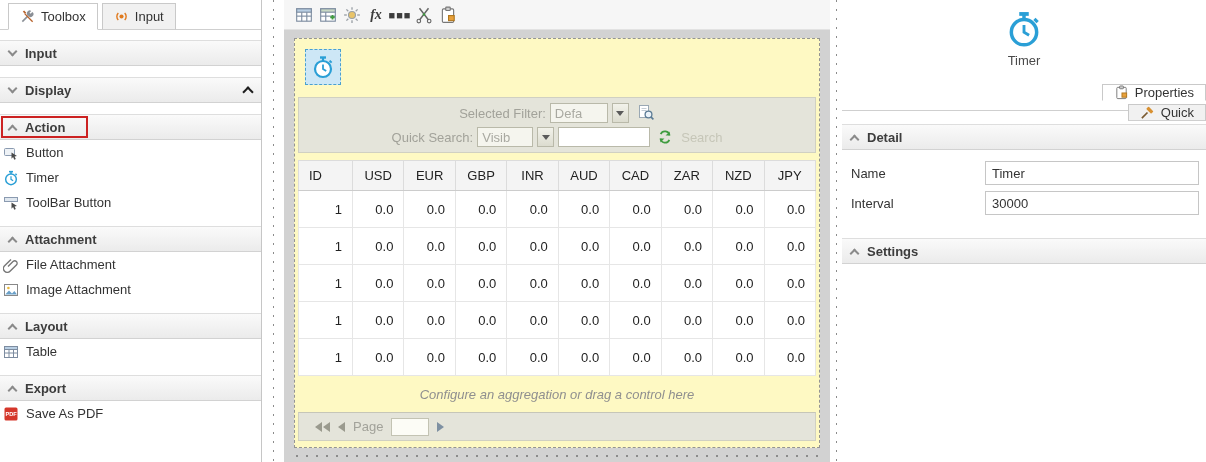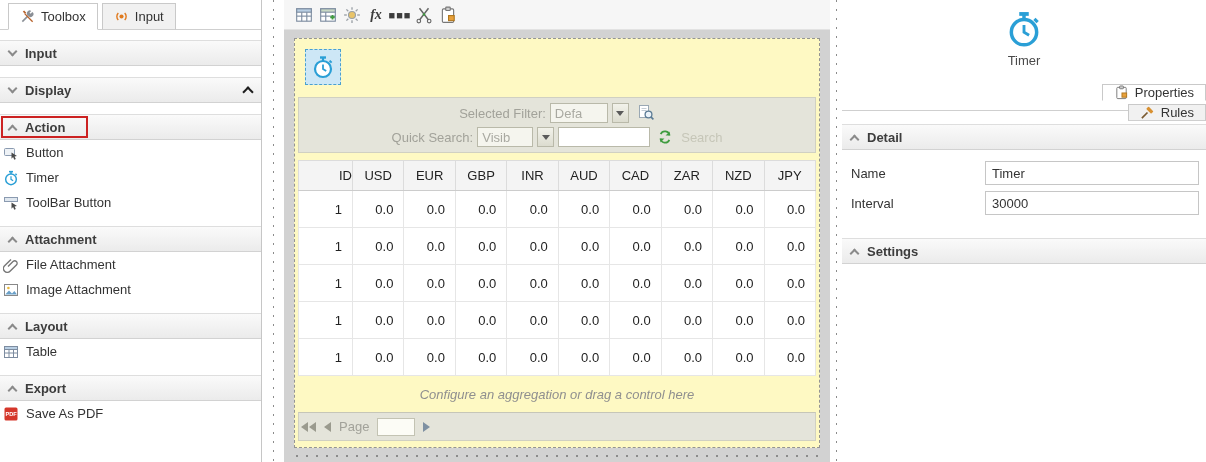--- a/index.html
+++ b/index.html
@@ -42,24 +42,24 @@
   .f-row { height:24px; display:flex; align-items:center; justify-content:center; gap:4px; }
   .f-label { color:#a2a29a; }
   .combo { height:20px; width:58px; background:#f5f5ee; border:1px solid #b9b9a9; color:#a9a9a1; padding:0 4px; display:flex; align-items:center; overflow:hidden; white-space:nowrap; }
   .dd-btn { width:17px; height:20px; background:linear-gradient(#f2f2ea,#dcdccf); border:1px solid #b9b9a9; display:flex; align-items:center; justify-content:center; cursor:default; }
   .dd-caret { width:0; height:0; border-left:4px solid transparent; border-right:4px solid transparent; border-top:5px solid #5a5a5a; }
   .qs-input { width:92px; height:20px; background:#fff; border:1px solid #b9b9a9; padding:0 4px; font:13px "Liberation Sans",sans-serif; }
   .search-lbl { color:#c6c6b8; margin-left:4px; }
 
   table.lv { width:100%; border-collapse:collapse; table-layout:fixed; margin-top:7px; }
   table.lv th { height:30px; background:#f4f4f4; border:1px solid #dcdcdc; border-bottom:1px solid #cccccc; font-weight:normal; color:#222; }
-  table.lv th:first-child { text-align:right; padding-left:10px; }
+  table.lv th:first-child { text-align:left; padding-left:10px; }
   table.lv td { height:37px; background:#fff; border:1px solid #e6e6e6; text-align:right; padding-right:10px; color:#222; }
   .agg-hint { height:36px; display:flex; align-items:center; justify-content:center; font-style:italic; color:#8f8f8f; }
-  .pager { height:29px; background:#e4e4da; border:1px solid #d0d0c2; border-top-color:#c6c6b8; display:flex; align-items:center; gap:8px; padding-left:2px; }
+  .pager { height:29px; background:#e4e4da; border:1px solid #d0d0c2; border-top-color:#c6c6b8; display:flex; align-items:center; gap:8px; padding-left:16px; }
   .tri-left { width:0; height:0; border-top:5px solid transparent; border-bottom:5px solid transparent; border-right:7px solid #9a9a8e; }
   .tri-right { width:0; height:0; border-top:5px solid transparent; border-bottom:5px solid transparent; border-left:7px solid #7e90a2; }
   .dbl { display:flex; gap:1px; cursor:default; }
   .pager-lbl { color:#a2a29a; }
   .page-box { width:38px; height:18px; background:#fcfcf6; border:1px solid #c3c3b3; font:12px "Liberation Sans",sans-serif; padding:0 3px; }
 
   
   .gutter { position:relative; background:#fff; }
   .gutter.gl { width:22px; } .gutter.gr { width:12px; }
   .gutter::after { content:""; position:absolute; top:0; bottom:0; left:50%; width:1px;
@@ -472,21 +472,21 @@
       </div>
       <div class="tab">
         <span class="icon">
           <svg width="15" height="15" viewBox="0 0 16 16">
             <path d="M2 14l6-6" stroke="#7a5a30" stroke-width="1.8"></path>
             <g transform="rotate(45 10.5 5.5)">
                 <rect x="6.8" y="3.7" width="7.4" height="3.6" rx="0.8" fill="#d89030"></rect>
               </g>
           </svg>
         </span>
-        <span>Rules</span>
+        <span>Quick</span>
       </div>
     </div>
 
     <div class="prop-header" style="margin-top:13px;">
       <span class="chev up"></span>
       <span>Detail</span>
     </div>
     <div class="prop-rows">
       <div class="prop-row">
         <span class="prop-label">Name</span>

